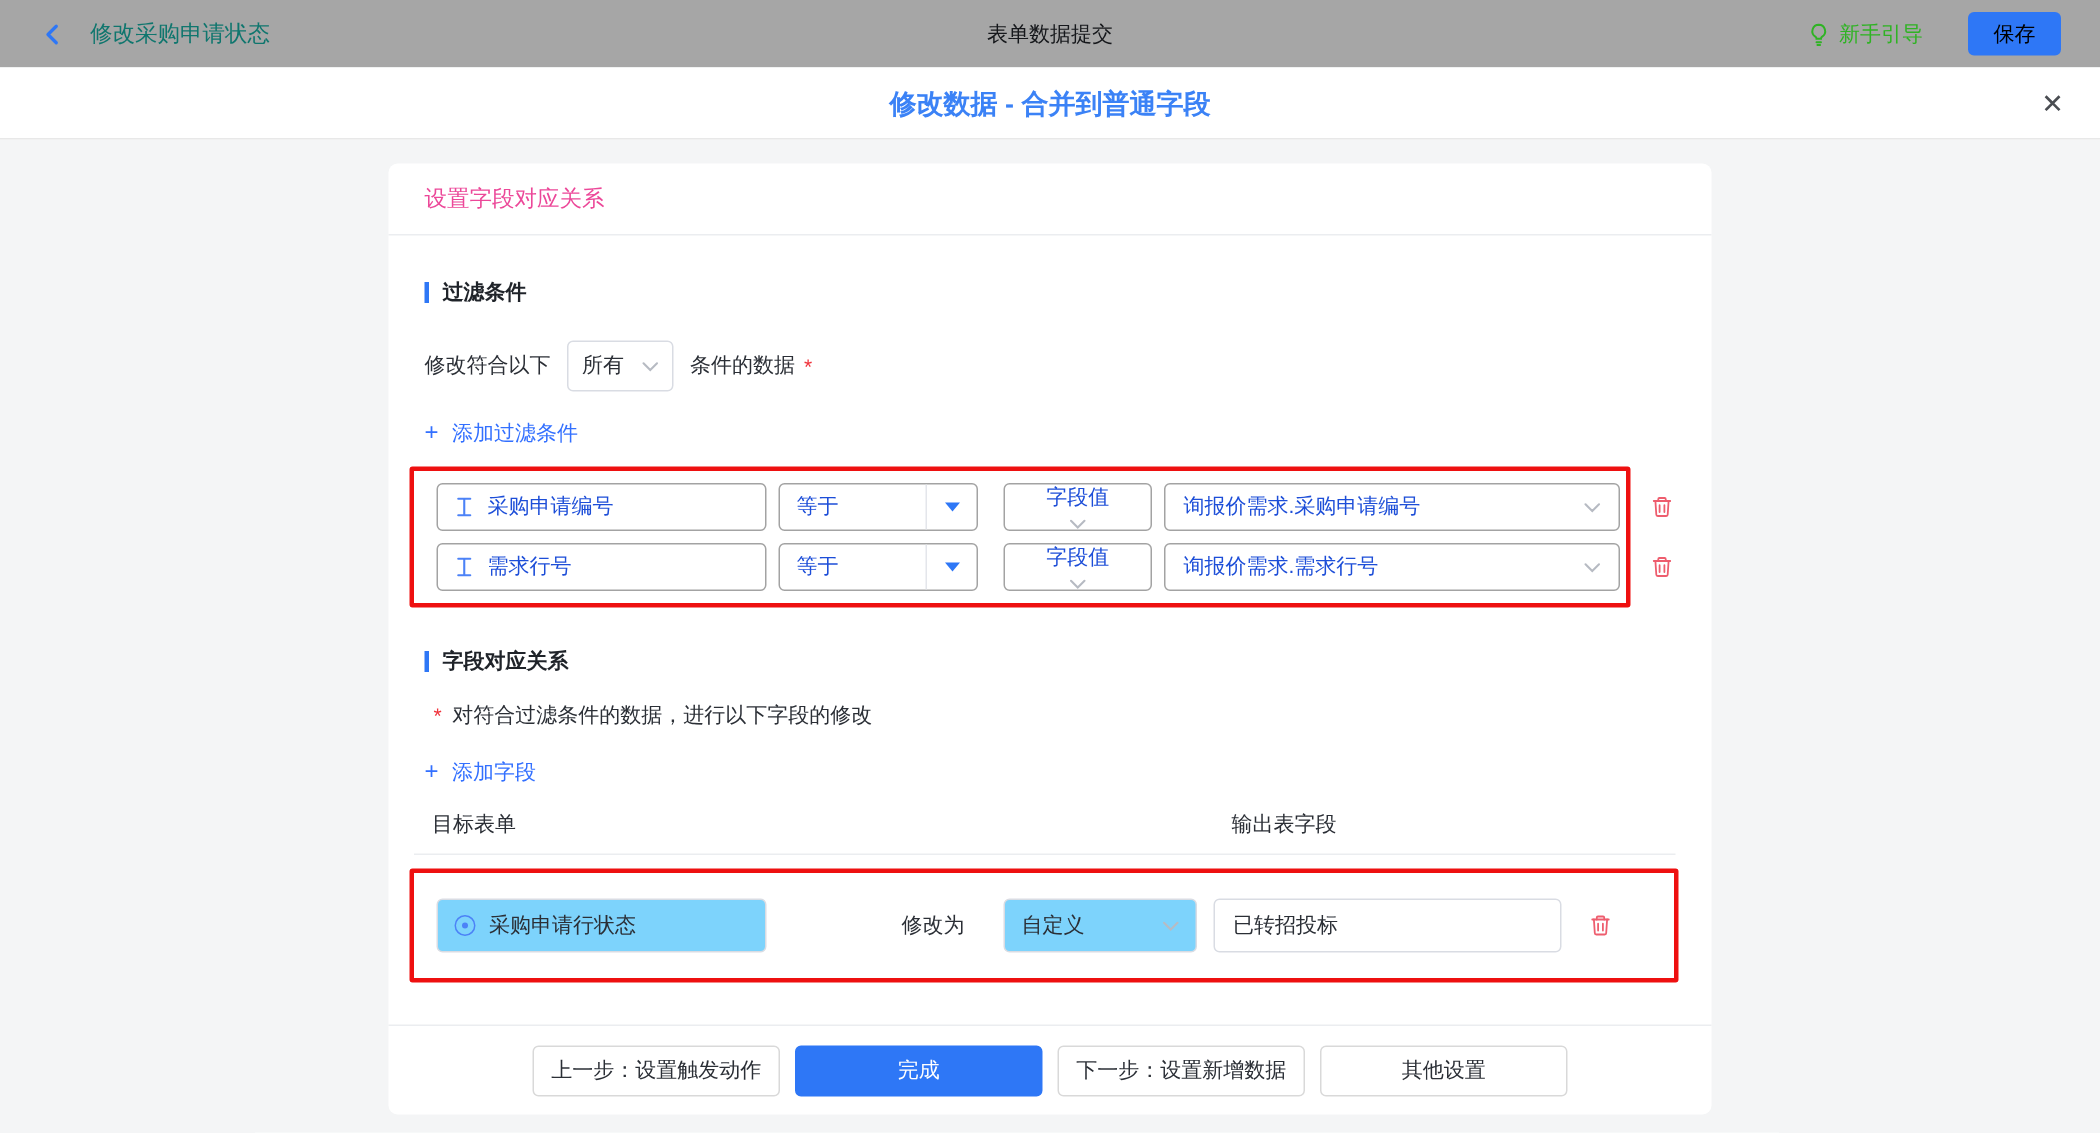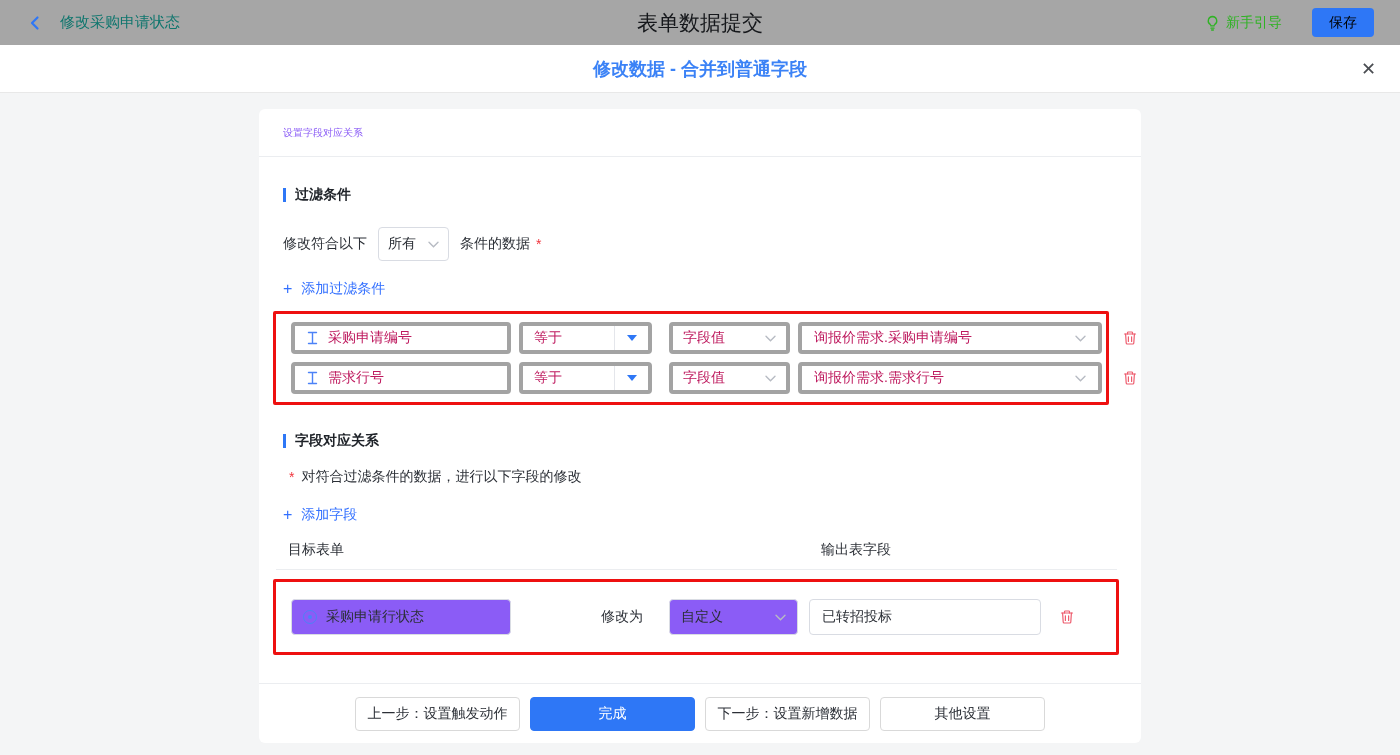--- a/index.html
+++ b/index.html
@@ -18,72 +18,72 @@
     background:#f4f5f6;color:#2b2f36;
   }
   
   .topbar{
     position:absolute;top:0;left:0;right:0;height:45px;background:#ffffff;
     display:flex;align-items:center;padding:0 26px;
   }
   .tb-left{display:flex;align-items:center;gap:16px;z-index:1;}
   .back-icon{color:var(--accent);display:flex;align-items:center;cursor:pointer;}
   .tb-title{font-size:15px;color:#0f766e;}
-  .tb-center{position:absolute;left:0;right:0;text-align:center;font-size:21px;color:#23262b;pointer-events:none;}
+  .tb-center{position:absolute;left:0;right:0;text-align:center;font-size:14px;color:#23262b;pointer-events:none;}
   .tb-right{margin-left:auto;display:flex;align-items:center;gap:30px;z-index:1;}
   .guide{display:flex;align-items:center;gap:6px;color:var(--guide-green);font-size:14px;cursor:pointer;}
   .save-btn{width:62px;height:29px;background:var(--accent);color:#000000;border:none;border-radius:4px;font-size:14px;cursor:pointer;}
   .topbar-dim{position:absolute;inset:0;background:rgba(0,0,0,0.35);pointer-events:none;}
 
   
   .dialog{position:absolute;top:45px;left:0;right:0;bottom:0;background:#f4f5f6;}
   .dialog-header{height:48px;background:#fff;border-bottom:1px solid #e8e8e8;position:relative;}
   .dialog-title{text-align:center;line-height:48px;font-size:18px;font-weight:bold;color:#3b82f6;}
   .dialog-close{position:absolute;right:24px;top:0;height:48px;line-height:48px;font-size:18px;color:#4a4d52;cursor:pointer;}
   .dialog-body{position:absolute;top:49px;left:0;right:0;bottom:0;}
 
   
   .card{width:882px;height:634px;margin:15px auto 0;background:#fff;border-radius:6px;display:flex;flex-direction:column;}
-  .card-header{flex:none;height:48px;line-height:47px;padding:0 24px;font-size:10px;color:#8b5cf6;border-bottom:1px solid #ebedf0;}
+  .card-header{flex:none;height:48px;line-height:47px;padding:0 24px;font-size:15px;color:#ec4899;border-bottom:1px solid #ebedf0;}
   .card-body{flex:1;padding:28px 24px 0;overflow:hidden;}
   .card-footer{flex:none;height:60px;border-top:1px solid #ebedf0;display:flex;align-items:center;justify-content:center;gap:10px;}
 
   .section-title{display:flex;align-items:center;gap:9px;font-size:14px;font-weight:bold;color:#1f2329;height:20px;}
   .section-bar{width:3px;height:14px;background:var(--accent);}
 
   .match-row{display:flex;align-items:center;margin-top:22px;font-size:14px;height:34px;}
   .match-select{width:71px;height:34px;border:1px solid #d9dce3;border-radius:4px;display:flex;align-items:center;justify-content:space-between;padding:0 9px;margin:0 11px;cursor:pointer;background:#fff;}
   .req{color:var(--required);margin-left:6px;}
 
   .add-link{display:inline-flex;align-items:center;gap:9px;color:var(--link);font-size:14px;margin-top:18px;height:20px;cursor:pointer;}
   .plus{font-size:16px;line-height:1;}
 
   
   .filter-block{display:flex;align-items:flex-start;margin-left:-10px;margin-top:12px;}
   .red-box{border:3px solid var(--annotation);border-radius:2px;}
   .rb1{padding:8px 4px 8px 15px;display:flex;flex-direction:column;gap:8px;}
   .f-row{display:flex;align-items:center;}
-  .fbox{height:32px;border:4px solid #a3a3a3;border-radius:4px;display:flex;align-items:center;font-size:14px;color:#be185d;background:#fff;}
+  .fbox{height:32px;border:1px solid #a3a3a3;border-radius:4px;display:flex;align-items:center;font-size:14px;color:#1d4ed8;background:#fff;}
   .fbox.field{width:220px;padding:0 11px;gap:9px;}
   .fbox.op{width:133px;margin-left:8px;justify-content:space-between;padding-left:11px;cursor:pointer;}
   .op-caret-zone{width:34px;height:100%;border-left:1px solid #e4e6eb;display:flex;align-items:center;justify-content:center;}
   .caret-down{width:0;height:0;border-left:5px solid transparent;border-right:5px solid transparent;border-top:6px solid var(--accent);}
-  .fbox.vtype{width:121px;margin-left:17px;justify-content:space-between;padding:0 10px;cursor:pointer;}
+  .fbox.vtype{width:99px;margin-left:17px;justify-content:space-between;padding:0 10px;cursor:pointer;flex-direction:column;}
   .fbox.vselect{width:304px;margin-left:8px;justify-content:space-between;padding:0 12px;cursor:pointer;}
   .trash-col{display:flex;flex-direction:column;gap:8px;padding-top:11px;margin-left:9px;}
   .trash-cell{height:32px;width:24px;display:flex;align-items:center;justify-content:center;}
   .trash{color:var(--delete);cursor:pointer;display:flex;align-items:center;}
 
   .sec2{margin-top:26px;}
   .desc{margin-top:16px;font-size:14px;display:flex;align-items:center;gap:7px;height:20px;}
   .cols{position:relative;margin-top:16px;margin-left:-7px;padding:0 0 10px 12px;font-size:14px;color:#2b2f36;border-bottom:1px solid #ebedf0;}
   .col-output{position:absolute;left:545px;top:0;}
 
   .rb2{margin-left:-10px;margin-top:9px;padding:17px 7px 17px 15px;display:flex;align-items:center;width:846px;}
-  .mbox{height:36px;border:1px solid #d9dce3;border-radius:4px;display:flex;align-items:center;font-size:14px;background:#8b5cf6;}
+  .mbox{height:36px;border:1px solid #d9dce3;border-radius:4px;display:flex;align-items:center;font-size:14px;background:#7dd3fc;}
   .mbox.field{width:220px;padding:0 11px;gap:9px;}
   .m-label{margin-left:90px;font-size:14px;color:#2b2f36;width:48px;}
   .mbox.mode{width:129px;margin-left:20px;justify-content:space-between;padding:0 11px;cursor:pointer;}
   .m-input{width:232px;height:36px;margin-left:11px;border:1px solid #d9dce3;border-radius:4px;padding:0 12px;font-size:14px;color:#2b2f36;font-family:inherit;background:#fff;}
   .rb2 .trash{margin-left:18px;}
 
   .radio-icon{width:14px;height:14px;border:1.5px solid #4c82f7;border-radius:50%;position:relative;flex:none;}
   .radio-icon::after{content:"";position:absolute;left:3.5px;top:3.5px;width:4px;height:4px;border-radius:50%;background:#4c82f7;}
 
   .btn{height:34px;width:165px;border:1px solid #d9d9d9;background:#fff;border-radius:4px;font-size:14px;color:#2b2f36;cursor:pointer;font-family:inherit;}

